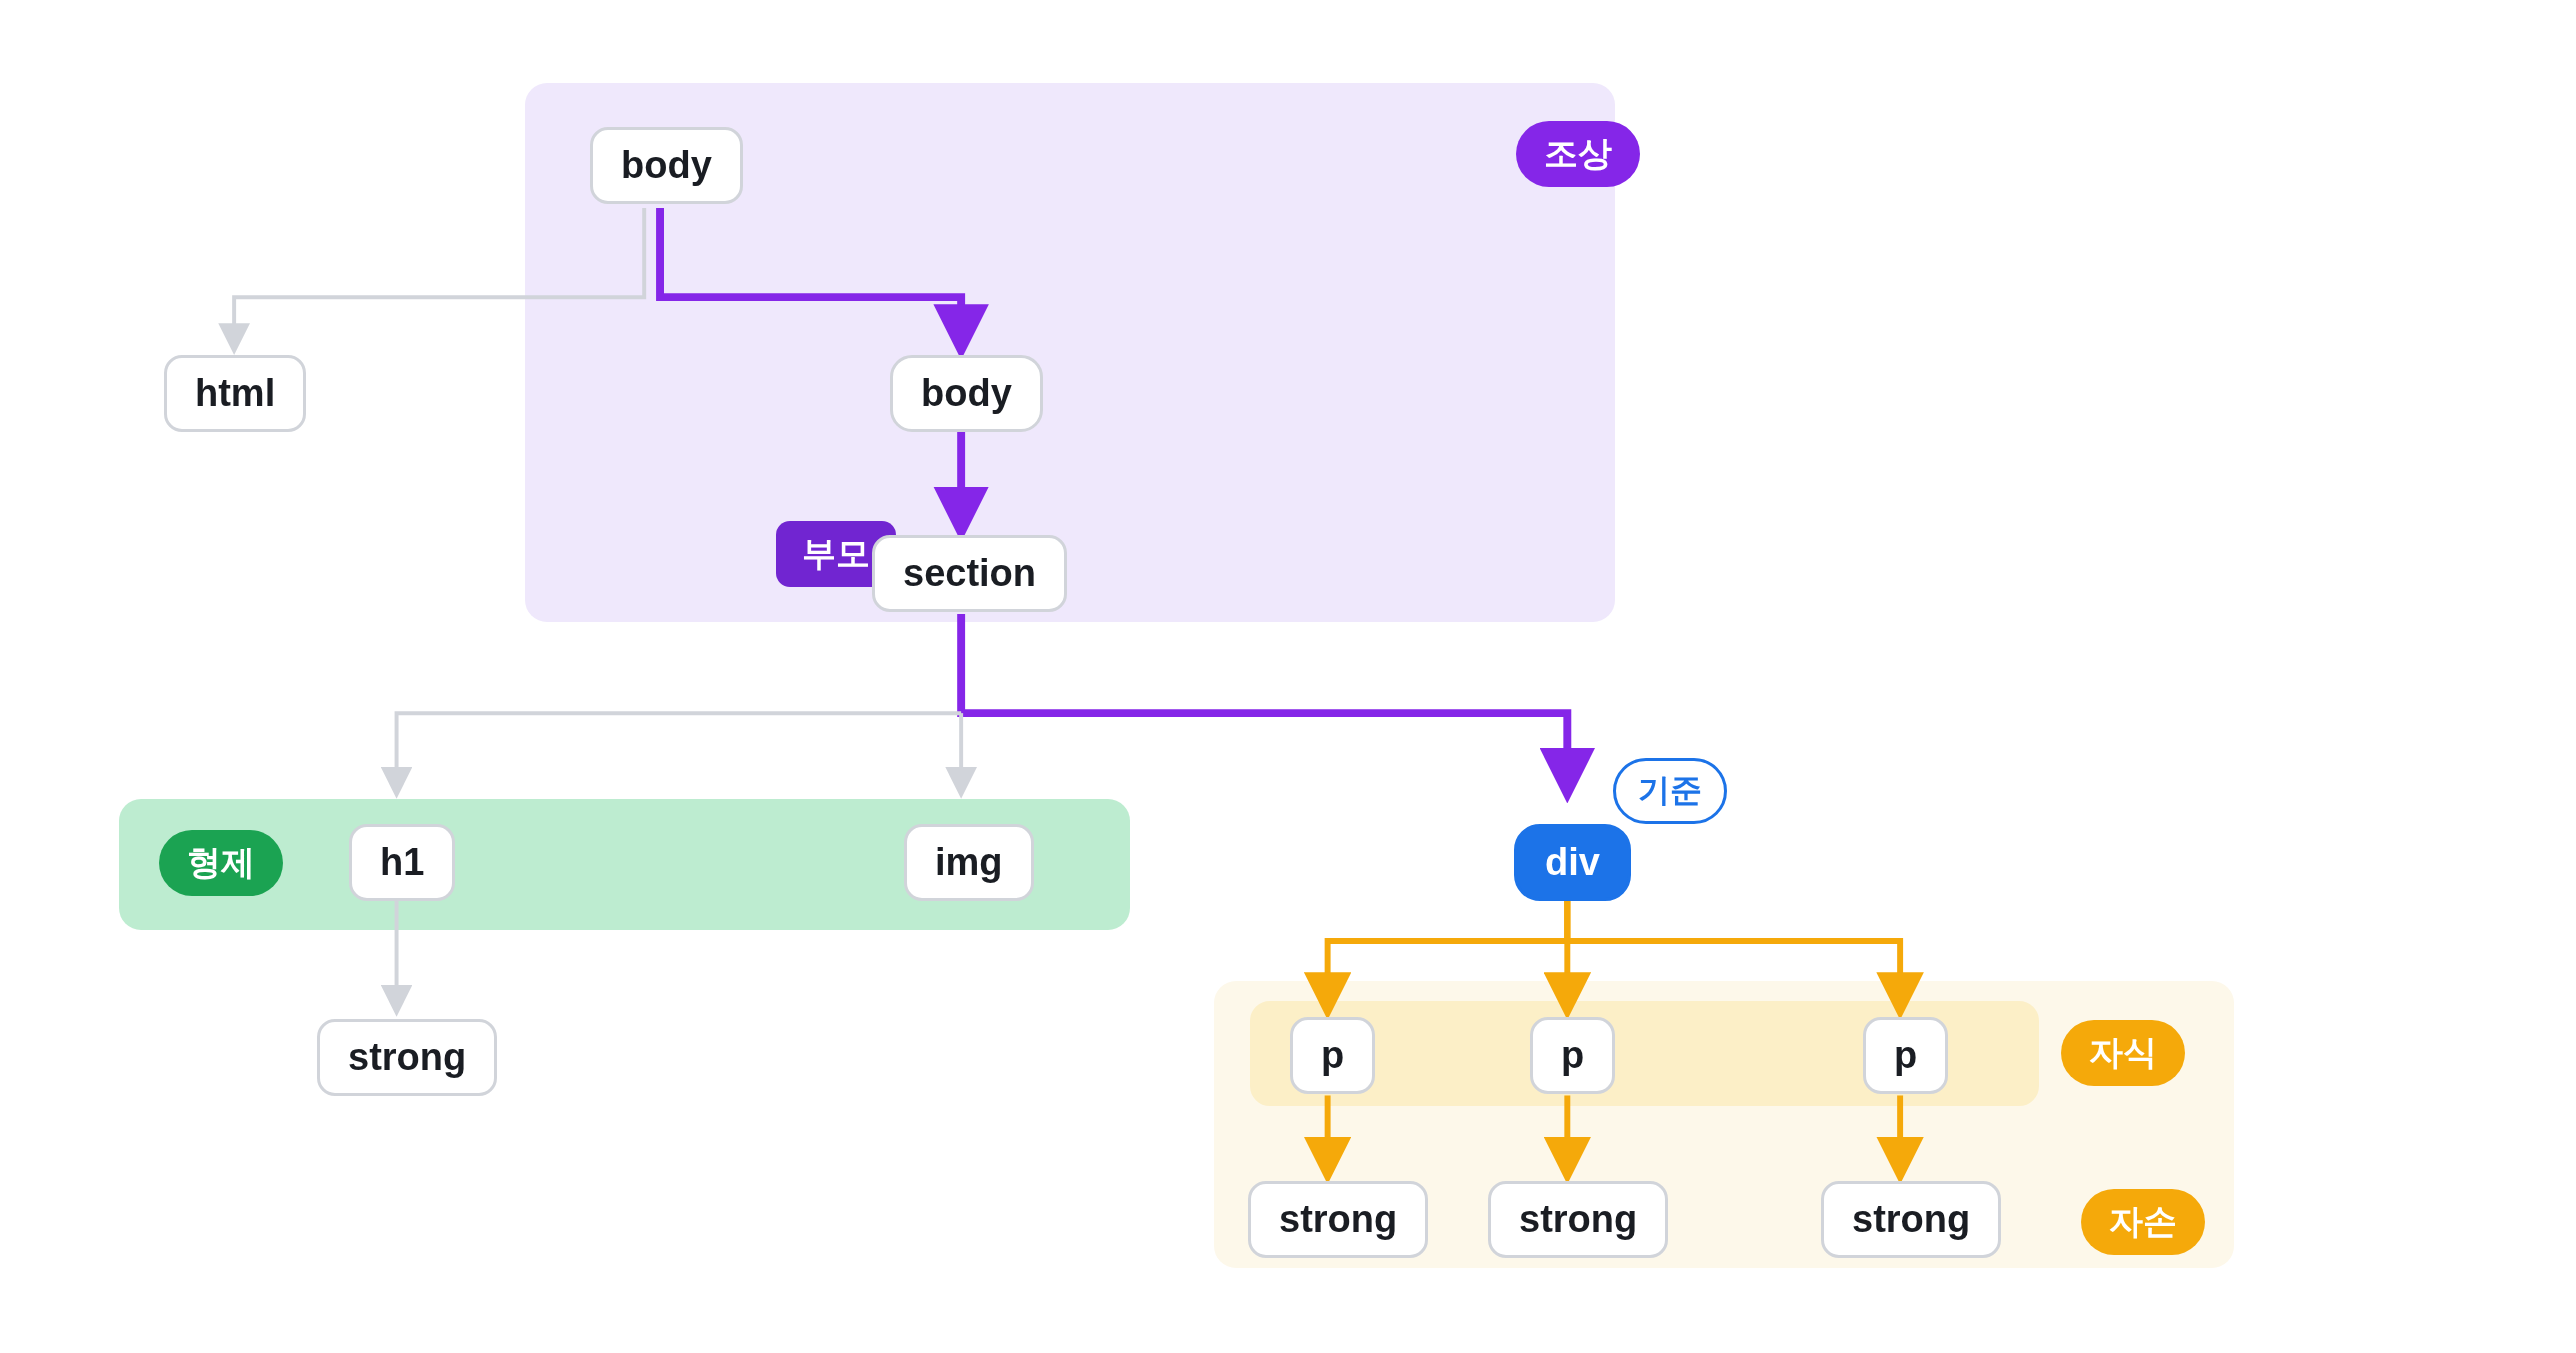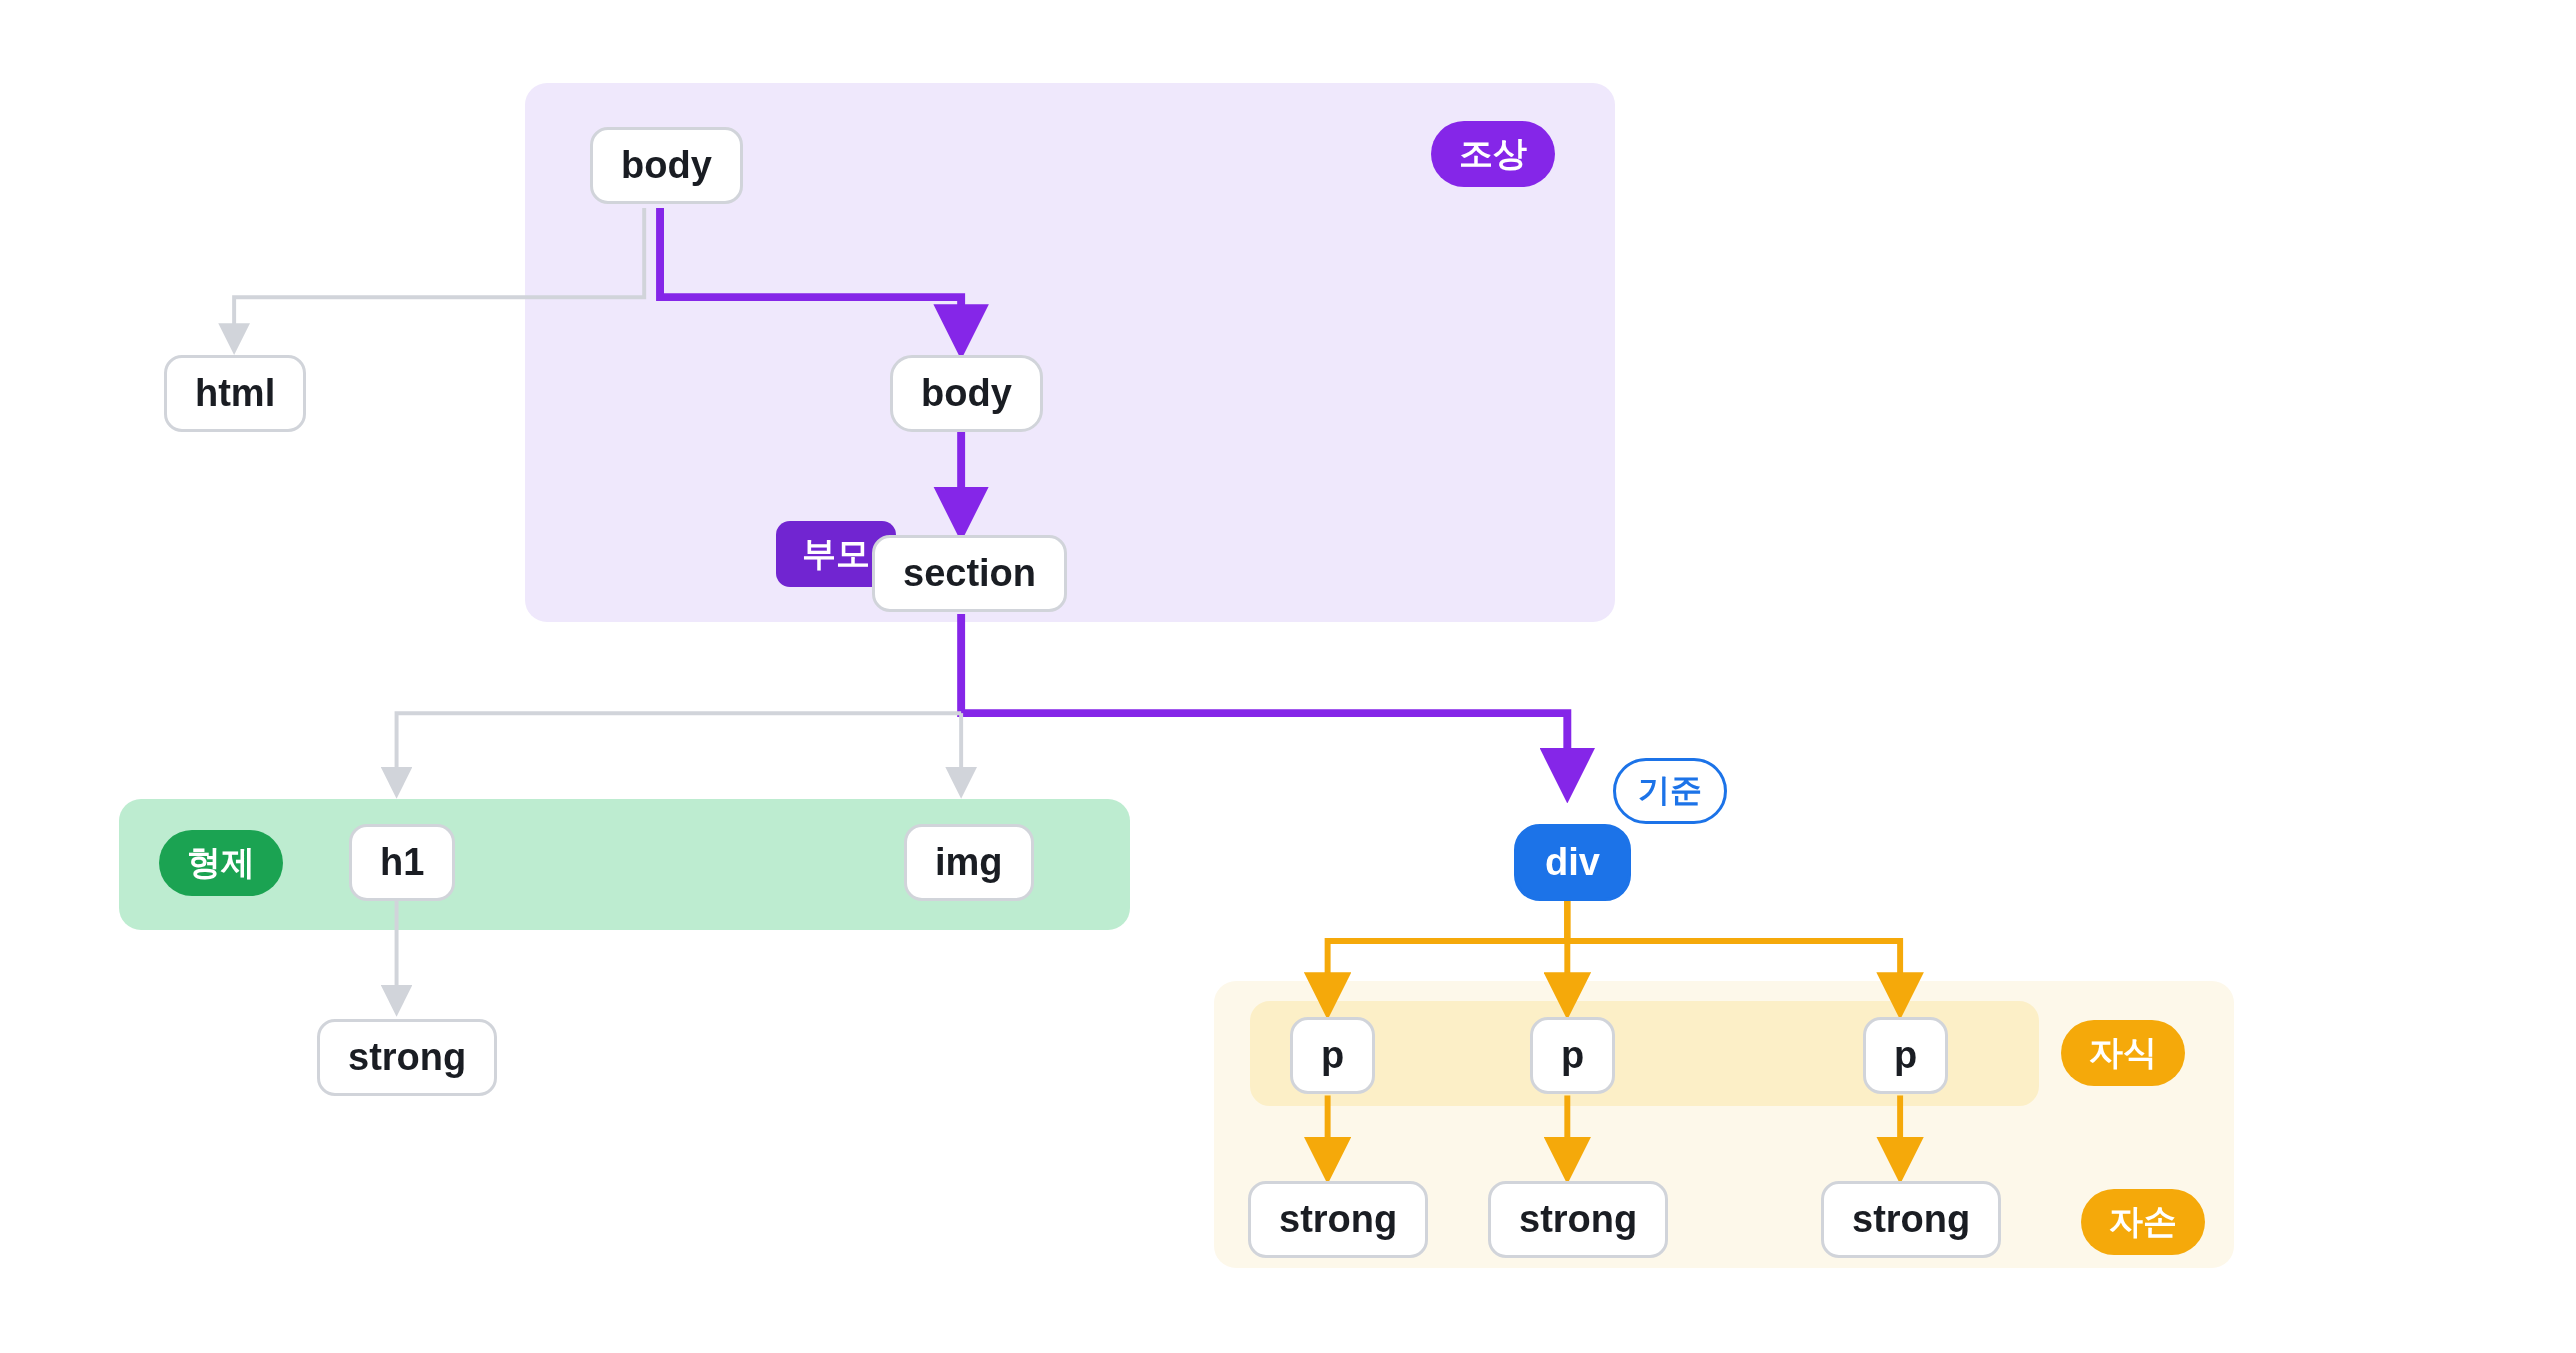--- a/index.html
+++ b/index.html
@@ -139,21 +139,21 @@
 
     <path class="edge-orange" d="M 1582 886 L 1582 950 L 1340 950 L 1340 1020" marker-end="url(#ah-orange)"></path>
     <path class="edge-orange" d="M 1582 886 L 1582 1020" marker-end="url(#ah-orange)"></path>
     <path class="edge-orange" d="M 1582 886 L 1582 950 L 1918 950 L 1918 1020" marker-end="url(#ah-orange)"></path>
 
     <path class="edge-orange" d="M 1340 1106 L 1340 1186" marker-end="url(#ah-orange)"></path>
     <path class="edge-orange" d="M 1582 1106 L 1582 1186" marker-end="url(#ah-orange)"></path>
     <path class="edge-orange" d="M 1918 1106 L 1918 1186" marker-end="url(#ah-orange)"></path>
   </svg>
 
-  <div class="label label-purple" style="left:1431px; top:121px;">조상</div>
+  <div class="label label-purple" style="left:1516px; top:121px;">조상</div>
 
   <div class="label-parent-notch" style="left:776px; top:521px;">부모</div>
 
   <div class="label label-green" style="left:159px; top:830px;">형제</div>
 
   <div class="label-ref-pill" style="left:1613px; top:758px;">기준</div>
 
   <div class="label label-orange" style="left:2061px; top:1020px;">자식</div>
 
   <div class="label label-orange" style="left:2081px; top:1189px;">자손</div>

